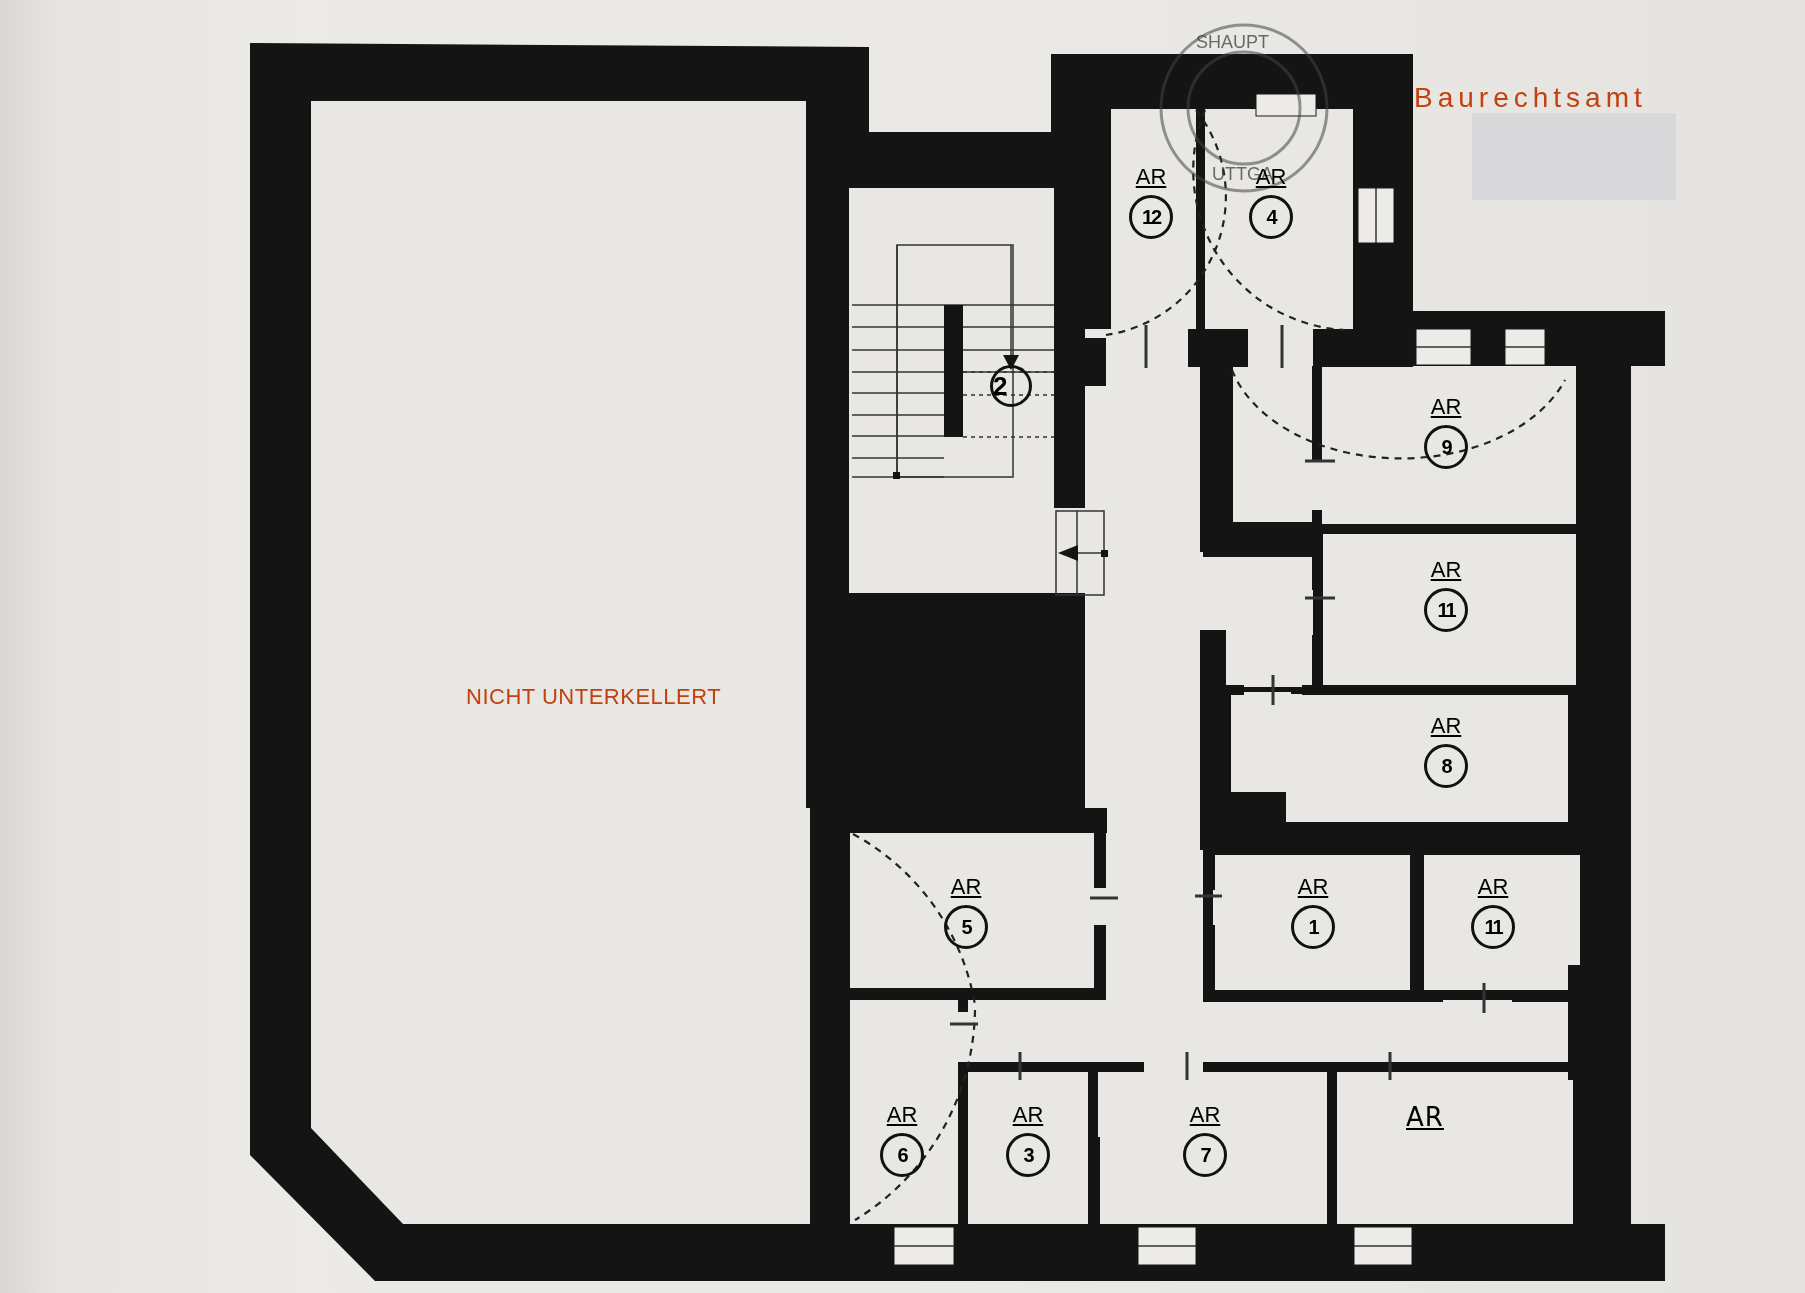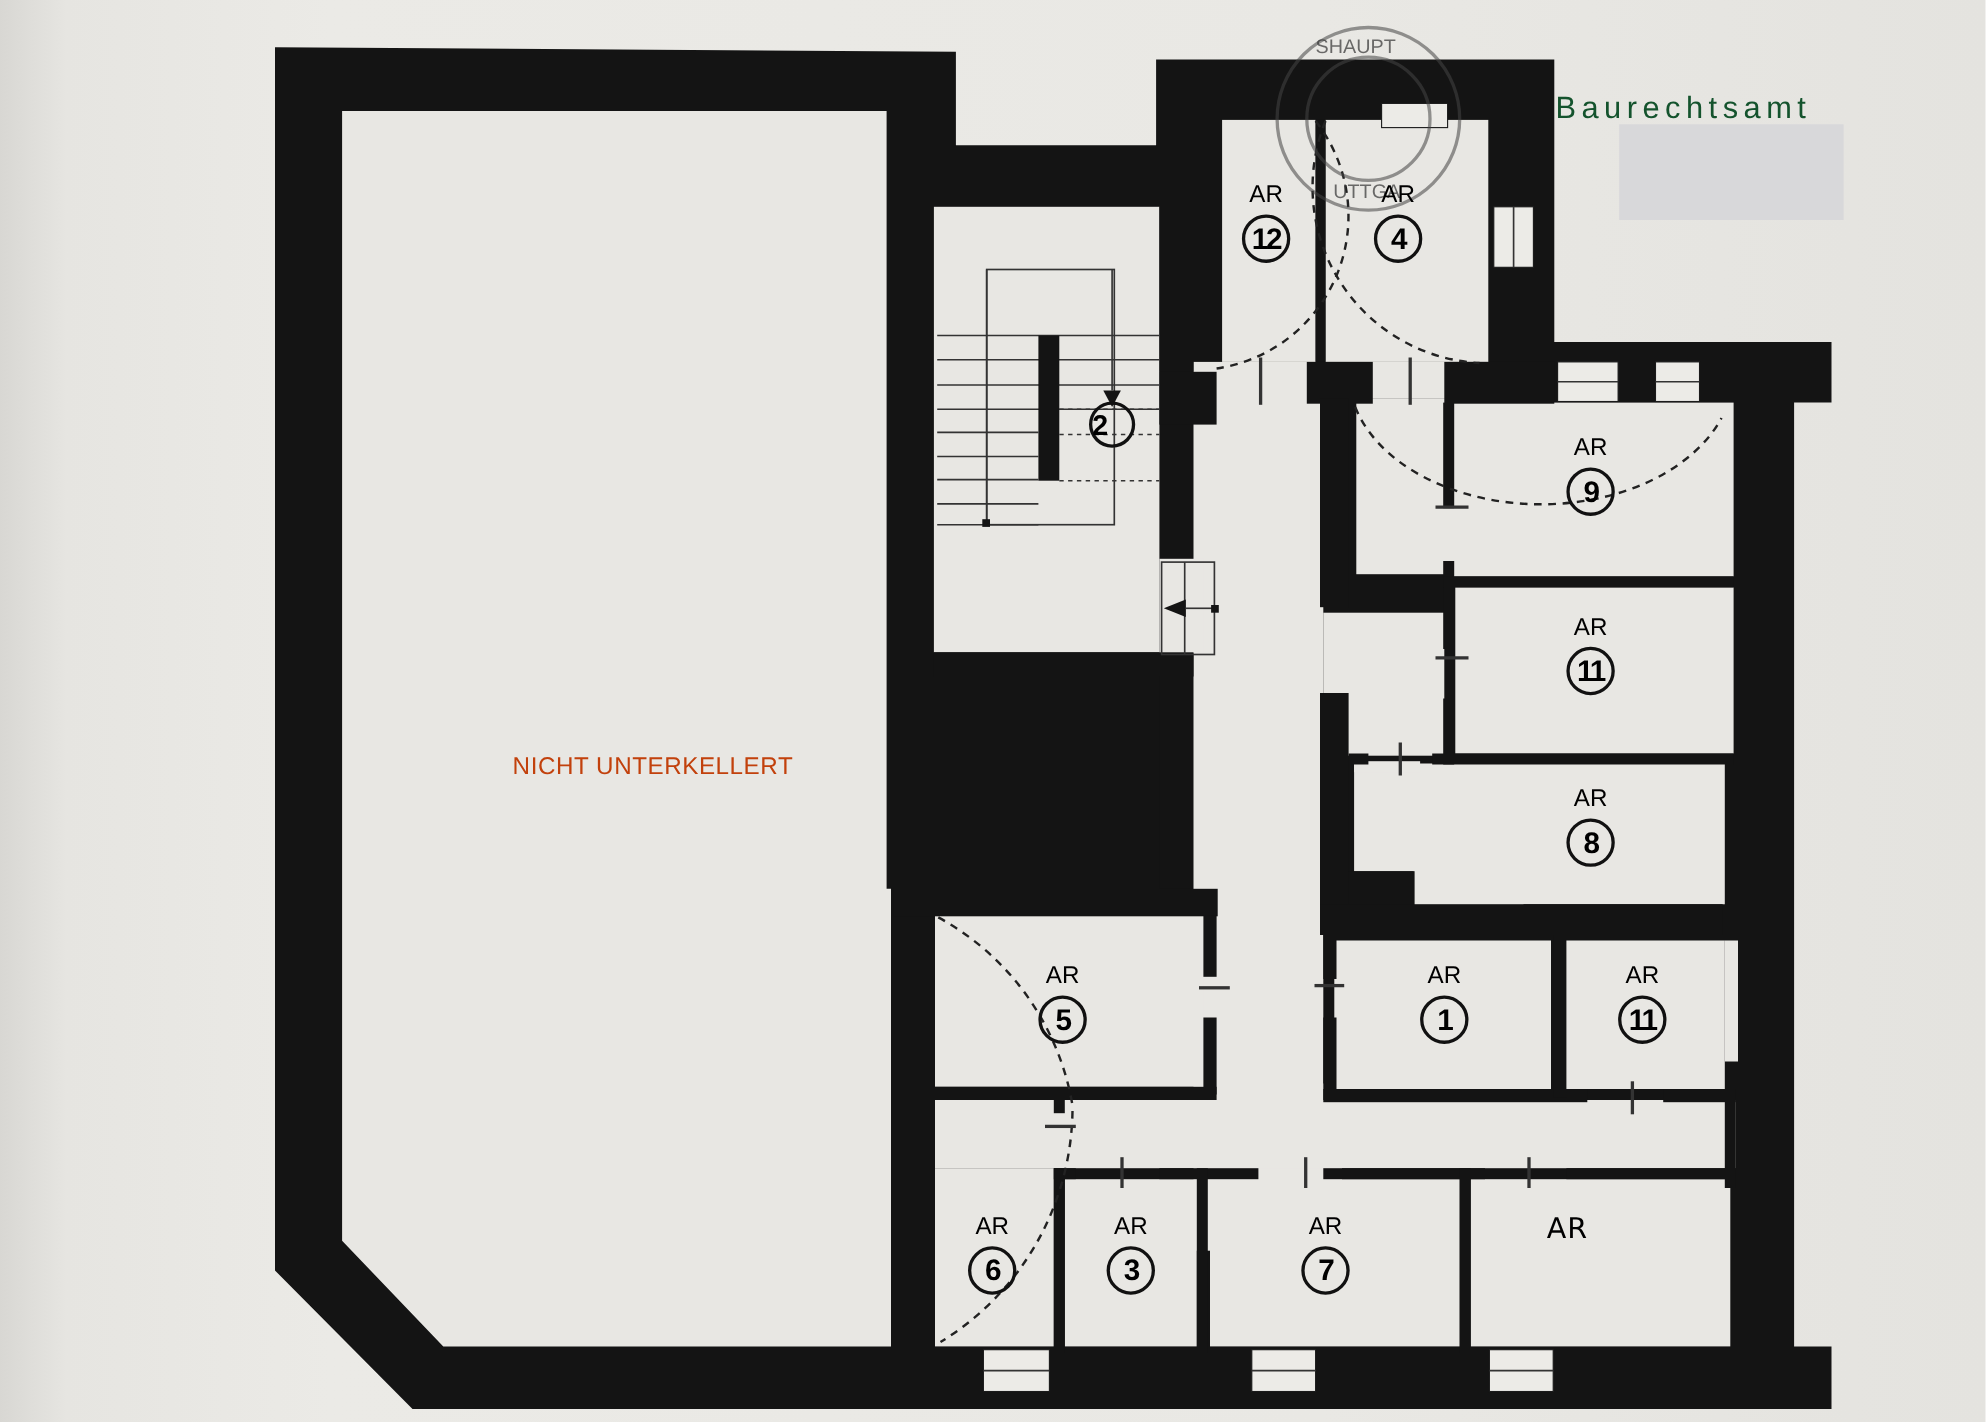--- a/index.html
+++ b/index.html
@@ -12,29 +12,29 @@
     .plan { position: absolute; left: 0; top: 0; width: 1805px; height: 1293px; }
     .wall { fill: #141414; }
     .floor { fill: #e8e7e3; }
     .hair { stroke: #333; stroke-width: 1.5; fill: none; }
     .swing { stroke: #222; stroke-width: 2.2; fill: none; stroke-dasharray: 7 6; }
     .door-mark { stroke: #333; stroke-width: 3; }
     .window { fill: #ecebe7; stroke: #1a1a1a; stroke-width: 1; }
     .stamp { stroke: #444; stroke-width: 3; fill: none; opacity: 0.55; }
     .stamp-text { font-size: 18px; fill: #333; opacity: 0.7; font-family: "Liberation Sans", sans-serif; }
     .room-label { position: absolute; transform: translate(-50%, 0); text-align: center; }
-    .room-ar { font-size: 22px; line-height: 24px; letter-spacing: 0px; display: block; }
+    .room-ar { font-size: 22px; line-height: 24px; letter-spacing: 0px; display: block; text-decoration: underline; }
     .room-num {
       display: block; margin: 6px auto 0; width: 38px; height: 38px; border: 3px solid #111;
-      border-radius: 50%; font-size: 27px; font-weight: bold; line-height: 38px; font-family: "Liberation Sans Narrow", "Liberation Sans", sans-serif;
+      border-radius: 50%; font-size: 20px; font-weight: bold; line-height: 38px; font-family: "Liberation Sans Narrow", "Liberation Sans", sans-serif;
       letter-spacing: -2px; box-sizing: content-box;
     }
     .room-ar-hand { font-size: 26px; font-family: "DejaVu Sans", sans-serif; letter-spacing: 1px; }
     .nicht { position: absolute; left: 466px; top: 684px; font-size: 22px; letter-spacing: 0.5px; color: #c2410c; }
-    .amt { position: absolute; left: 1414px; top: 82px; font-size: 28px; letter-spacing: 5px; color: #14532d; }
+    .amt { position: absolute; left: 1414px; top: 82px; font-size: 28px; letter-spacing: 5px; color: #c2410c; }
     .redact { position: absolute; left: 1472px; top: 113px; width: 204px; height: 87px; background: #d8d8da; }
     .stair-num-wrap { position: absolute; left: 1012px; top: 387px; width: 0; height: 0; }
   </style>
 </head>
 <body>
 
 <svg class="plan" viewBox="0 0 1805 1293" xmlns="http://www.w3.org/2000/svg">
 
   <g>
 

